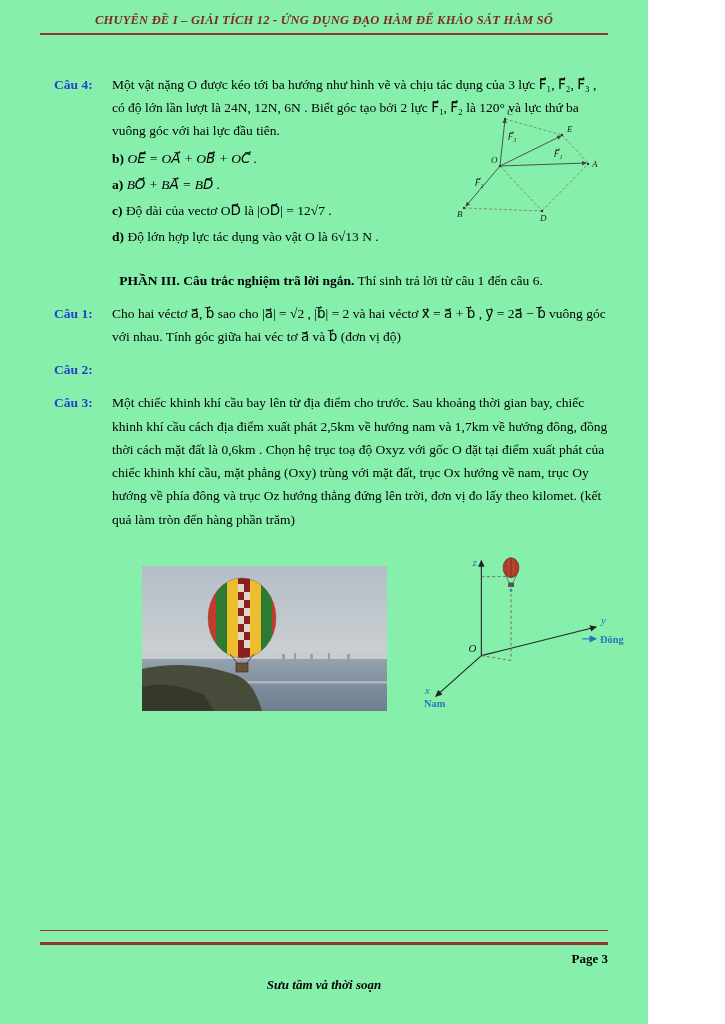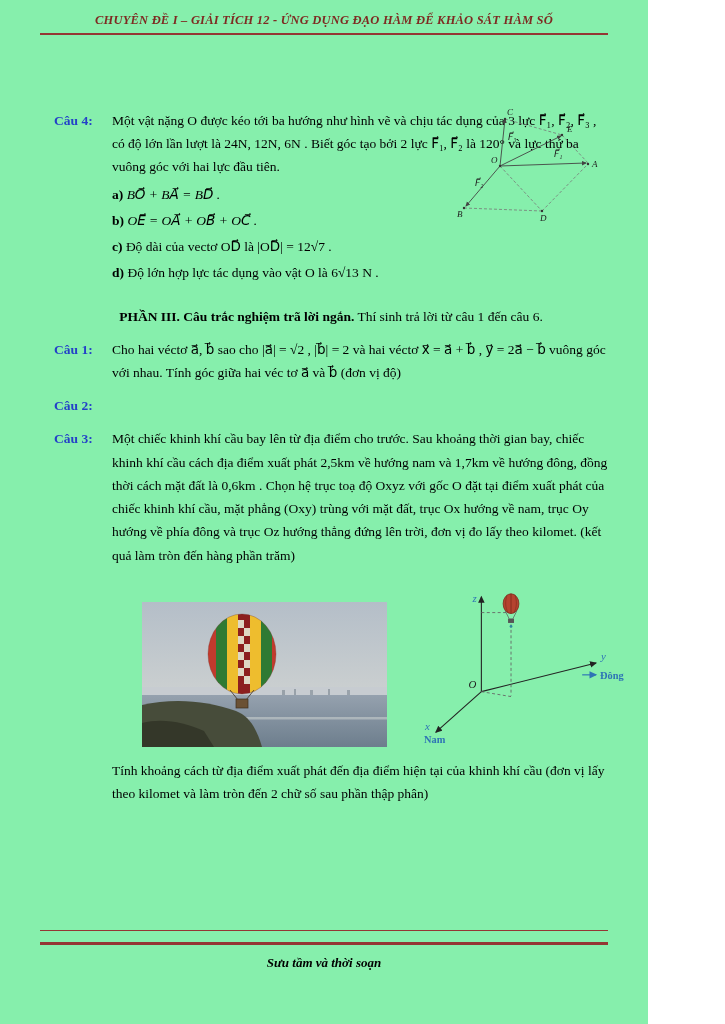--- a/index.html
+++ b/index.html
@@ -5,21 +5,21 @@
   html,body{margin:0;padding:0;background:#fff;}
   .page{
     width:648px;height:1024px;position:relative;overflow:hidden;background:#86efac;
     font-family:"Liberation Serif","DejaVu Serif","DejaVu Sans",serif;color:#000;
   }
   .doc-title{
     padding-top:13px;text-align:center;font-weight:700;font-style:italic;
     font-size:12.5px;color:#7e2a22;letter-spacing:.2px;
   }
   .header-rule{height:2px;background:#943634;margin:5px 40px 0 40px;}
-  .content{padding:19px 40px 0 40px;font-size:13.5px;line-height:1.72;margin-top:45px;}
+  .content{padding:28px 40px 0 40px;font-size:13.5px;line-height:1.72;}
   .qrow{display:flex;margin-top:10px;}
   .qlabel{flex:0 0 58px;margin-left:14px;font-weight:700;color:#2441c8;}
   .qbody{flex:1;min-width:0;}
   .para{margin:0;}
   .options{margin-top:4px;max-width:380px;}
   .opt{margin-top:3px;}
   .optlabel{font-weight:700;}
   .mathish{font-style:italic;}
   .part3{margin:20px 0 0 14px;text-align:center;}
   .part3 .bold{font-weight:700;}
@@ -50,26 +50,26 @@
   </div>
 
   <div class="content">
 
     <div class="qrow">
       <div class="qlabel">Câu 4:</div>
       <div class="qbody">
         <p class="para">Một vật nặng O được kéo tới ba hướng như hình vẽ và chịu tác dụng của 3 lực F⃗₁, F⃗₂, F⃗₃ , có độ lớn lần lượt là 24N, 12N, 6N . Biết góc tạo bởi 2 lực F⃗₁, F⃗₂ là 120° và lực thứ ba vuông góc với hai lực đầu tiên.</p>
         <div class="options">
           <div class="opt">
+            <span class="optlabel">b)</span>
+            <span class="mathish">OE⃗ = OA⃗ + OB⃗ + OC⃗ .</span>
+          </div>
+          <div class="opt">
             <span class="optlabel">a)</span>
             <span class="mathish">BO⃗ + BA⃗ = BD⃗ .</span>
-          </div>
-          <div class="opt">
-            <span class="optlabel">b)</span>
-            <span class="mathish">OE⃗ = OA⃗ + OB⃗ + OC⃗ .</span>
           </div>
           <div class="opt">
             <span class="optlabel">c)</span>
             <span>Độ dài của vectơ OD⃗ là |OD⃗| = 12√7 .</span>
           </div>
           <div class="opt">
             <span class="optlabel">d)</span>
             <span>Độ lớn hợp lực tác dụng vào vật O là 6√13 N .</span>
           </div>
         </div>
@@ -176,21 +176,20 @@
               <text class="axlabel" x="209" y="84">y</text>
               <text class="axlabel" x="31" y="155">x</text>
               <text class="axorigin" x="75" y="112">O</text>
               <line x1="190" y1="99" x2="204" y2="99" stroke="#2e74b5" stroke-width="1.2" marker-end="url(#ahblue)"></line>
               <text class="dirlabel" x="208" y="103">Đông</text>
               <text class="dirlabel" x="30" y="168">Nam</text>
             </svg>
           </div>
         </div>
 
-        <p class="para question-final">Tính khoảng cách từ địa điểm xuất phát đến địa điểm hiện tại của khinh khí cầu (đơn vị lấy theo kilomet và làm tròn đến 2 chữ số sau phần thập phân)</p>
       </div>
     </div>
 
   </div>
 
   <div class="fig4abs">
     <svg width="160" height="122" viewBox="0 0 160 122">
       <defs>
         <marker id="ah4" markerWidth="6" markerHeight="6" refX="4.5" refY="2.5" orient="auto">
           <path d="M0,0 L5.5,2.5 L0,5 Z" fill="#444"></path>
@@ -219,16 +218,17 @@
       <text class="ptlabel" x="43" y="57">O</text>
       <text class="forcelabel" x="60" y="34">F⃗₃</text>
       <text class="forcelabel" x="106" y="51">F⃗₁</text>
       <text class="forcelabel" x="27" y="80">F⃗₂</text>
     </svg>
   </div>
 
   <div class="footer">
     <div class="frule1"></div>
     <div class="frule2"></div>
+    <div class="fpage">Page 3</div>
     <div class="fcredit">Sưu tầm và thời soạn</div>
   </div>
 
 </div>
 
 </body></html>

